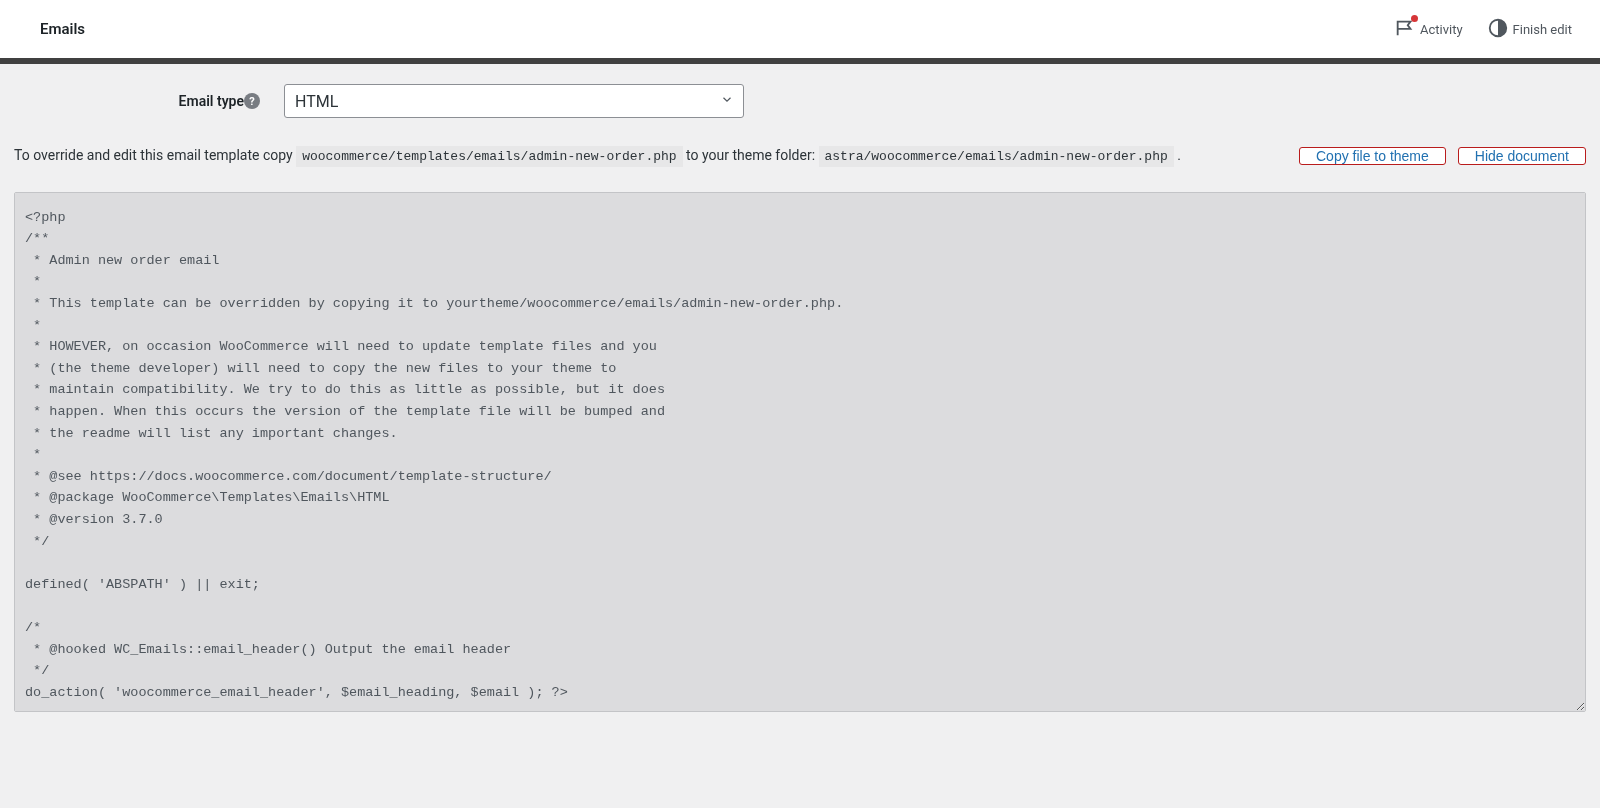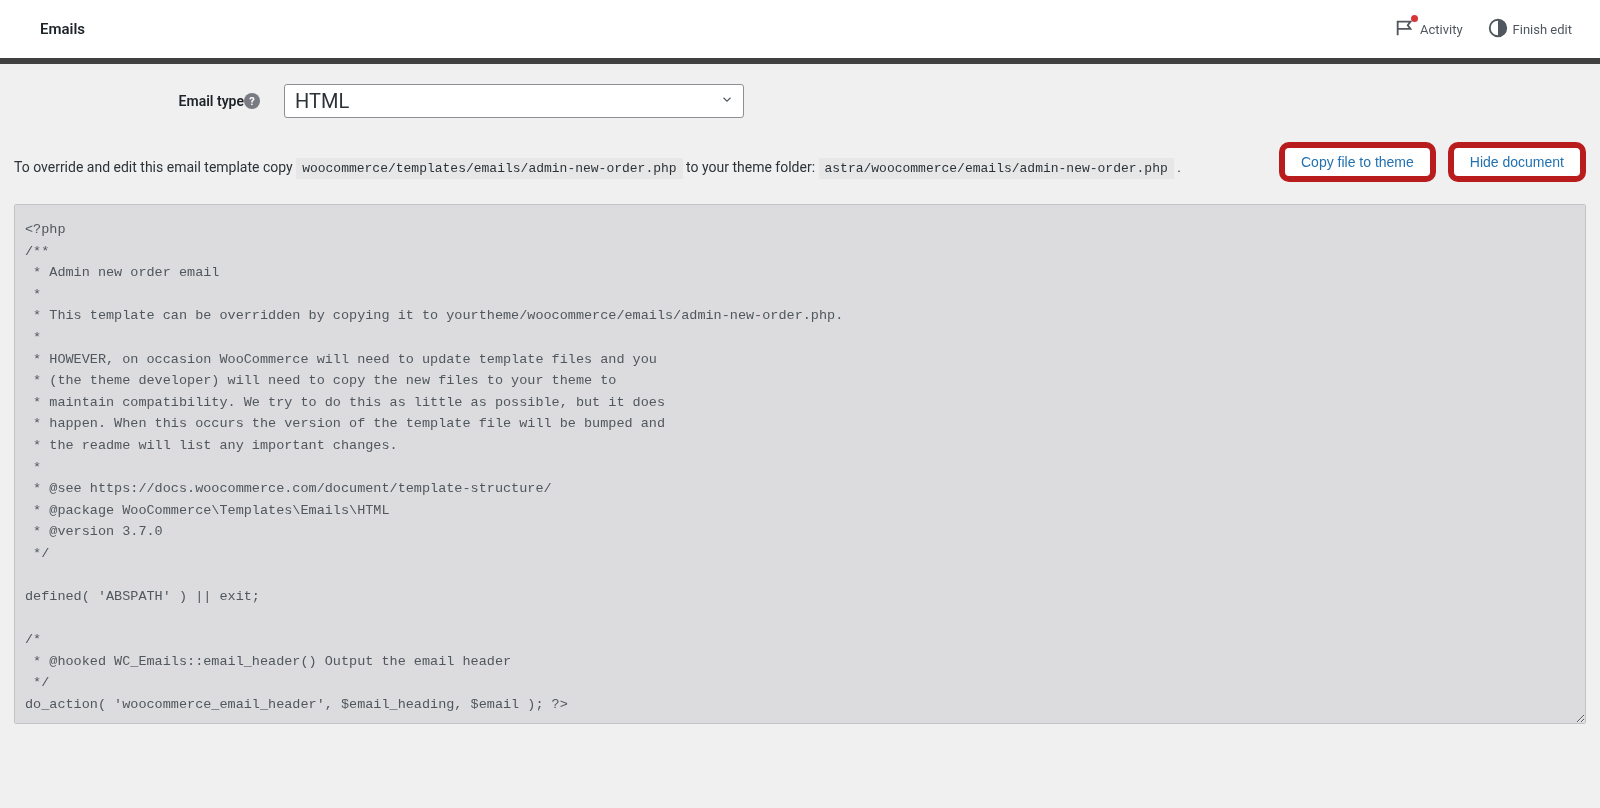--- a/index.html
+++ b/index.html
@@ -16,32 +16,32 @@
   .activity-dot { position:absolute; top:-2px; right:-2px; width:7px; height:7px; background:#d63638; border-radius:50%; }
 
   
   .content { padding:0 14px 14px 14px; background:#f0f0f1; }
   .form-row { display:flex; align-items:center; padding:20px 0 24px 0; }
   .form-row .label { width:252px; display:flex; align-items:center; justify-content:flex-end; padding-right:6px; }
   .form-row .label-text { font-size:14px; font-weight:600; color:#1d2327; }
   .help-icon { width:16px; height:16px; border-radius:50%; background:#787c82; color:#fff; display:inline-flex; align-items:center; justify-content:center; font-size:11px; font-weight:700; cursor:help; }
 
   .select-wrap { position:relative; width:460px; margin-left:18px; }
-  .select-box { width:100%; height:34px; border:1px solid #8c8f94; border-radius:3px; background:#fff; display:flex; align-items:center; padding:0 32px 0 10px; font-size:20px; color:#2c3338; cursor:pointer; }
+  .select-box { width:100%; height:34px; border:1px solid #8c8f94; border-radius:3px; background:#fff; display:flex; align-items:center; padding:0 32px 0 10px; font-size:16px; color:#2c3338; cursor:pointer; }
   .select-caret { position:absolute; right:10px; top:50%; transform:translateY(-50%); pointer-events:none; }
   .select-caret svg { width:14px; height:14px; color:#50575e; }
 
   .section-title { font-size:14px; font-weight:600; color:#1d2327; margin:14px 0 20px 0; }
 
-  .template-row { display:flex; justify-content:space-between; align-items:flex-end; gap:20px; }
+  .template-row { display:flex; justify-content:space-between; align-items:center; gap:20px; }
   .override-text { font-size:14px; color:#2c3338; line-height:1.9; flex:1; }
   .override-text code { background:#e7e7e8; padding:3px 6px; font-family: Menlo, Consolas, "Courier New", monospace; font-size:13px; color:#2c3338; }
 
   .btn-group { display:flex; gap:12px; }
-  .btn { height:40px; padding:0 16px; border:6px solid #b91c1c; background:#fff; color:#2271b1; border-radius:10px; font-size:14px; cursor:pointer; display:inline-flex; align-items:center; }
+  .btn { height:18px; padding:0 16px; border:1px solid #b91c1c; background:#fff; color:#2271b1; border-radius:3px; font-size:14px; cursor:pointer; display:inline-flex; align-items:center; }
 
   .code-area { position:relative; margin-top:22px; width:100%; height:520px; }
   .code-textarea { width:100%; height:100%; resize:both; background:#dcdcde; border:1px solid #c3c4c7; padding:14px 14px 14px 10px; font-family: Menlo, Consolas, "Courier New", monospace; font-size:13.5px; color:#50575e; line-height:1.6; overflow-y:scroll; white-space:pre; border-radius:2px; }
   
   .code-textarea::-webkit-scrollbar { width:16px; }
   .code-textarea::-webkit-scrollbar-track { background:#f0f0f1; }
   .code-textarea::-webkit-scrollbar-thumb { background:#c3c4c7; border:3px solid #f0f0f1; border-radius:8px; }
 </style>
 </head>
 <body>

